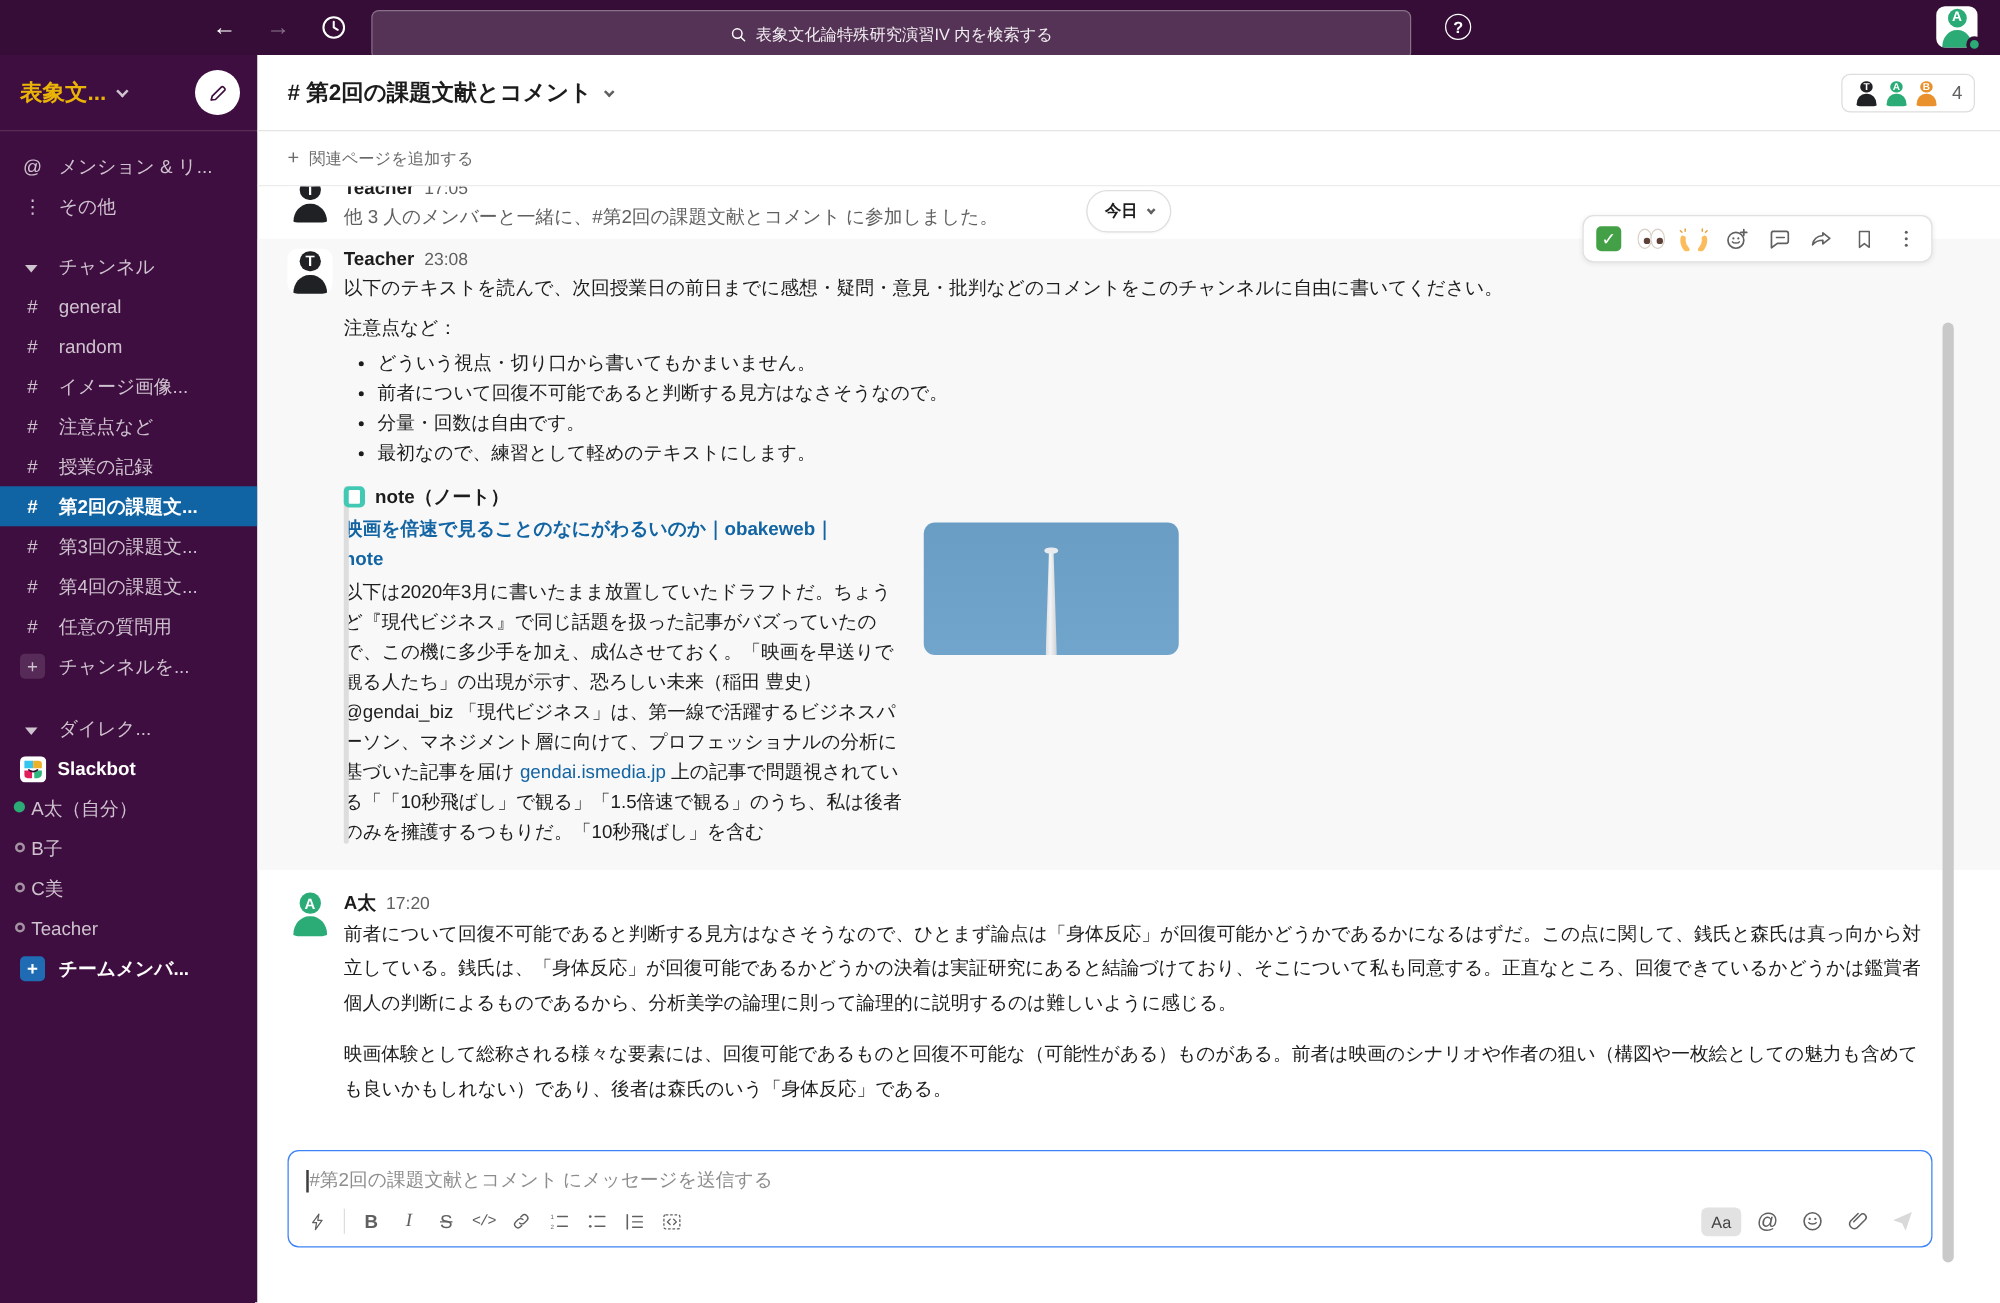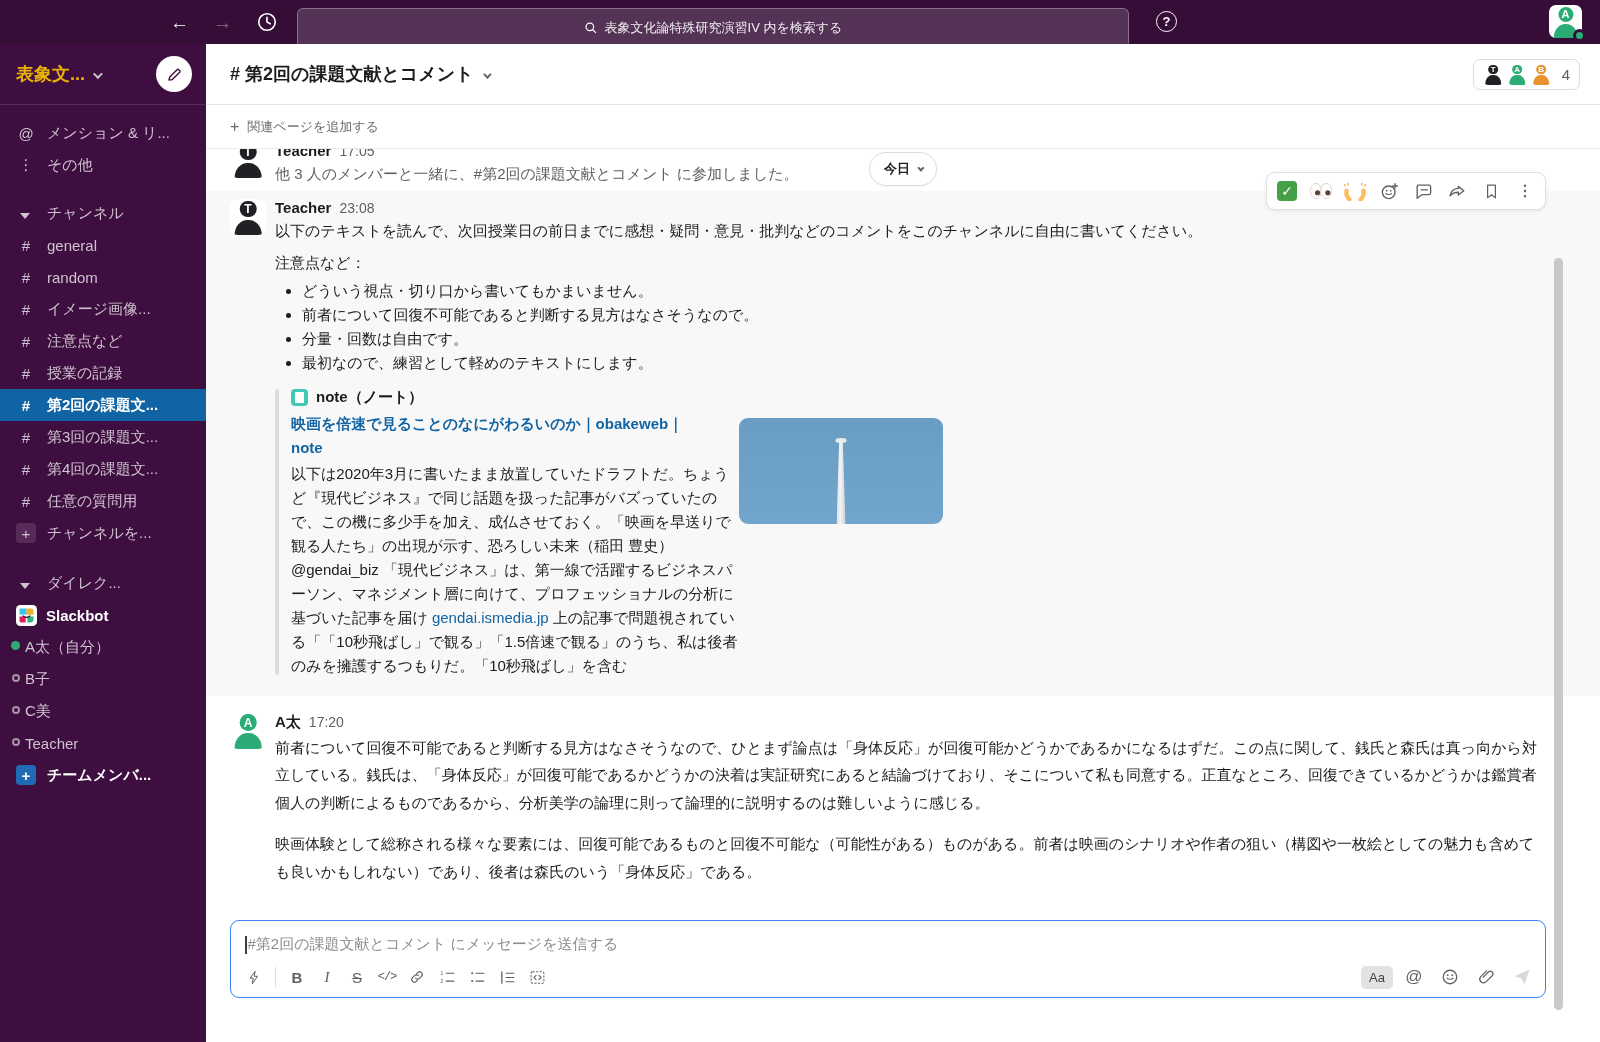--- a/index.html
+++ b/index.html
@@ -84,21 +84,21 @@
   .teacher-block { position:relative; background:#f8f8f8; padding-bottom:12px; }
   .intro { line-height:1.75; }
   .refline { margin-top:6px; font-size:15px; line-height:1.75; }
   .refline .ref-bold { font-weight:900; }
   a.lnk { color:#1264a3; text-decoration:none; cursor:pointer; }
   .notes { margin-top:6px; line-height:1.75; }
   ul.bullets { margin:2px 0 0 27px; }
   ul.bullets li { font-size:15px; line-height:24px; margin-bottom:0; }
 
   
-  .unfurl { position:relative; margin-top:11px; padding-left:16px; width:700px; }
+  .unfurl { position:relative; margin-top:11px; width:700px; }
   .unfurl::before { content:""; position:absolute; left:0; top:3px; bottom:3px; width:4px; border-radius:4px; background:#ddd; }
   .uf-site { display:flex; align-items:center; gap:8px; font-size:15px; font-weight:900; height:24px; }
   .note-ic { width:17px; height:17px; border-radius:4px; background:#41c9b4; position:relative; flex:none; }
   .note-ic::after { content:""; position:absolute; left:4px; top:3px; width:9px; height:11px; background:#fff; border-radius:1px; }
   .uf-title { display:block; max-width:406px; font-weight:900; font-size:15px; line-height:24px; color:#1264a3; margin-top:2px; cursor:pointer; }
   .uf-desc { max-width:447px; font-size:15px; line-height:24px; margin-top:2px; }
   .uf-thumb { position:absolute; left:464px; top:32px; width:204px; height:106px; border-radius:9px; overflow:hidden; cursor:pointer;
     background:linear-gradient(180deg,#699dc4,#71a5cb); }
   .tower { position:absolute; left:50%; top:21%; bottom:-2px; width:15px; transform:translateX(-50%);
     background:linear-gradient(90deg,#c6cacd,#f3f4f5 45%,#b9bdc1); clip-path:polygon(38% 0,62% 0,80% 100%,20% 100%); }

